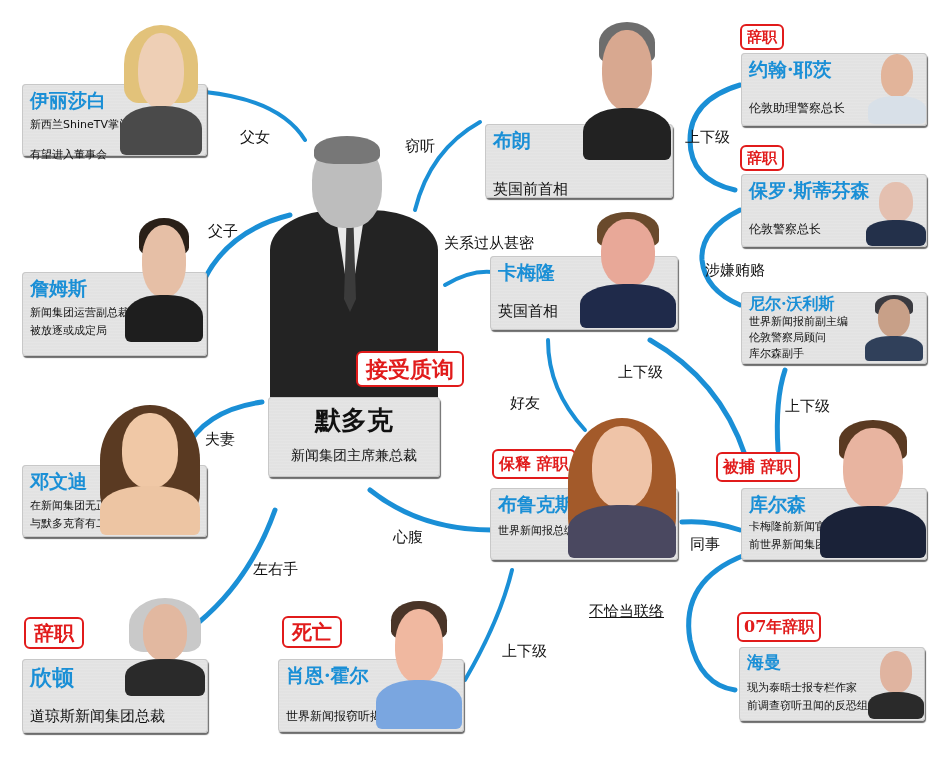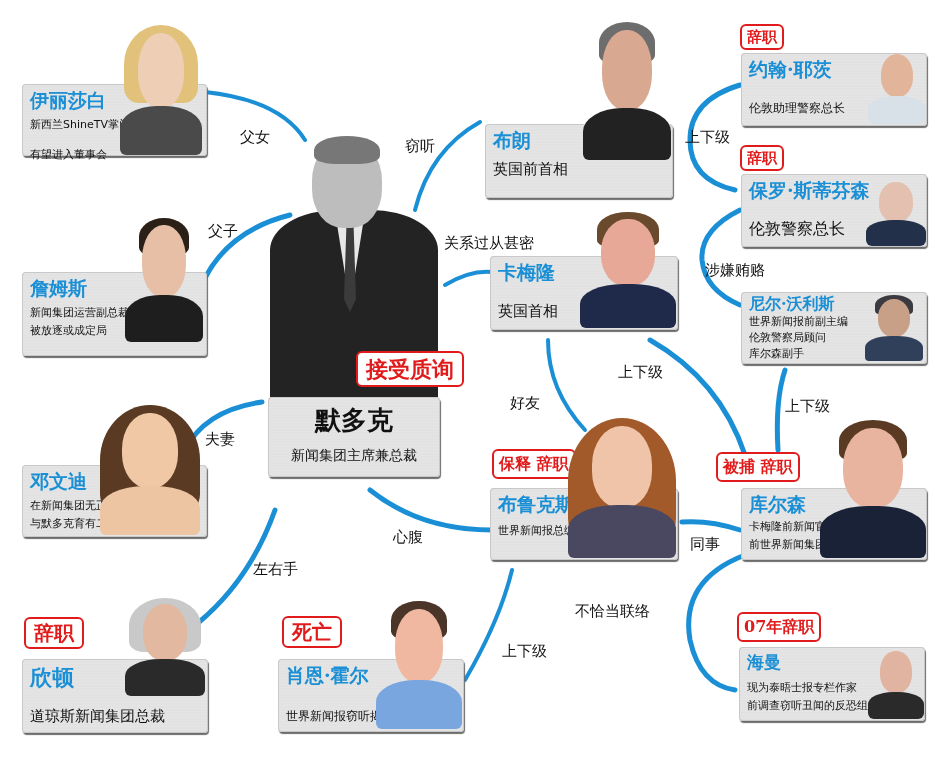--- a/index.html
+++ b/index.html
@@ -77,21 +77,21 @@
 <div class="rel-label" style="left:444px;top:234px;">关系过从甚密</div>
 <div class="rel-label" style="left:205px;top:430px;">夫妻</div>
 <div class="rel-label" style="left:510px;top:394px;">好友</div>
 <div class="rel-label" style="left:618px;top:363px;">上下级</div>
 <div class="rel-label" style="left:685px;top:128px;">上下级</div>
 <div class="rel-label" style="left:705px;top:261px;">涉嫌贿赂</div>
 <div class="rel-label" style="left:785px;top:397px;">上下级</div>
 <div class="rel-label" style="left:393px;top:528px;">心腹</div>
 <div class="rel-label" style="left:253px;top:560px;">左右手</div>
 <div class="rel-label" style="left:690px;top:535px;">同事</div>
-<div class="rel-label" style="left:575px;top:602px;">不恰当联络</div>
+<div class="rel-label" style="left:589px;top:602px;text-decoration:underline;">不恰当联络</div>
 <div class="rel-label" style="left:502px;top:642px;">上下级</div>
 
 <div id="center-figure">
   <div class="suit"></div>
     <div class="shirt"></div>
     <div class="tie"></div>
   <div class="face"></div>
     <div class="hairc"></div>
 </div>
 <div class="badge big" style="left:356px;top:351px;">接受质询</div>
@@ -150,21 +150,21 @@
   <div class="desc" style="top:48px;font-size:12px;">世界新闻报窃听揭发人</div>
 </div>
 <div class="photo" style="left:376px;top:601px;width:86px;height:128px;">
   <div class="hair" style="background:#4a3528;"></div>
   <div class="head" style="background:#f0b8a0;"></div>
   <div class="body" style="background:#7aa6e0;"></div>
 </div>
 
 <div class="card" style="left:485px;top:88px;width:188px;height:74px;margin-top:36px;">
   <div class="name">布朗</div>
-  <div class="desc desc-big" style="top:38px;font-family:Liberation Mono, monospace;">英国前首相</div>
+  <div class="desc desc-big" style="top:56px;">英国前首相</div>
 </div>
 <div class="photo" style="left:583px;top:22px;width:88px;height:138px;">
   <div class="hair" style="background:#6d6d6d;"></div>
   <div class="head" style="background:#d8a890;"></div>
   <div class="body" style="background:#222;"></div>
 </div>
 
 <div class="card" style="left:490px;top:256px;width:188px;height:74px;">
   <div class="name">卡梅隆</div>
   <div class="desc desc-big" style="top:46px;">英国首相</div>
@@ -192,21 +192,21 @@
   <div class="desc" style="top:46px;font-size:12px;">伦敦助理警察总长</div>
 </div>
 <div class="photo" style="left:868px;top:50px;width:58px;height:74px;">
   <div class="head" style="background:#e2b49a;"></div>
   <div class="body" style="background:#d8e0e8;"></div>
 </div>
 
 <div class="badge" style="left:740px;top:145px;">辞职</div>
 <div class="card" style="left:741px;top:174px;width:186px;height:73px;text-align:right;">
   <div class="name">保罗·斯蒂芬森</div>
-  <div class="desc" style="top:46px;font-size:16px;">伦敦警察总长</div>
+  <div class="desc" style="top:46px;font-size:12px;">伦敦警察总长</div>
 </div>
 <div class="photo" style="left:866px;top:178px;width:60px;height:68px;">
   <div class="head" style="background:#e4c0b0;"></div>
   <div class="body" style="background:#23304a;"></div>
 </div>
 
 <div class="card" style="left:741px;top:292px;width:186px;height:72px;">
   <div class="name" style="font-size:16px;top:2px;">尼尔·沃利斯</div>
   <div class="desc" style="top:22px;line-height:16px;">世界新闻报前副主编</div>
   <div class="desc" style="top:38px;line-height:16px;">伦敦警察局顾问</div>

